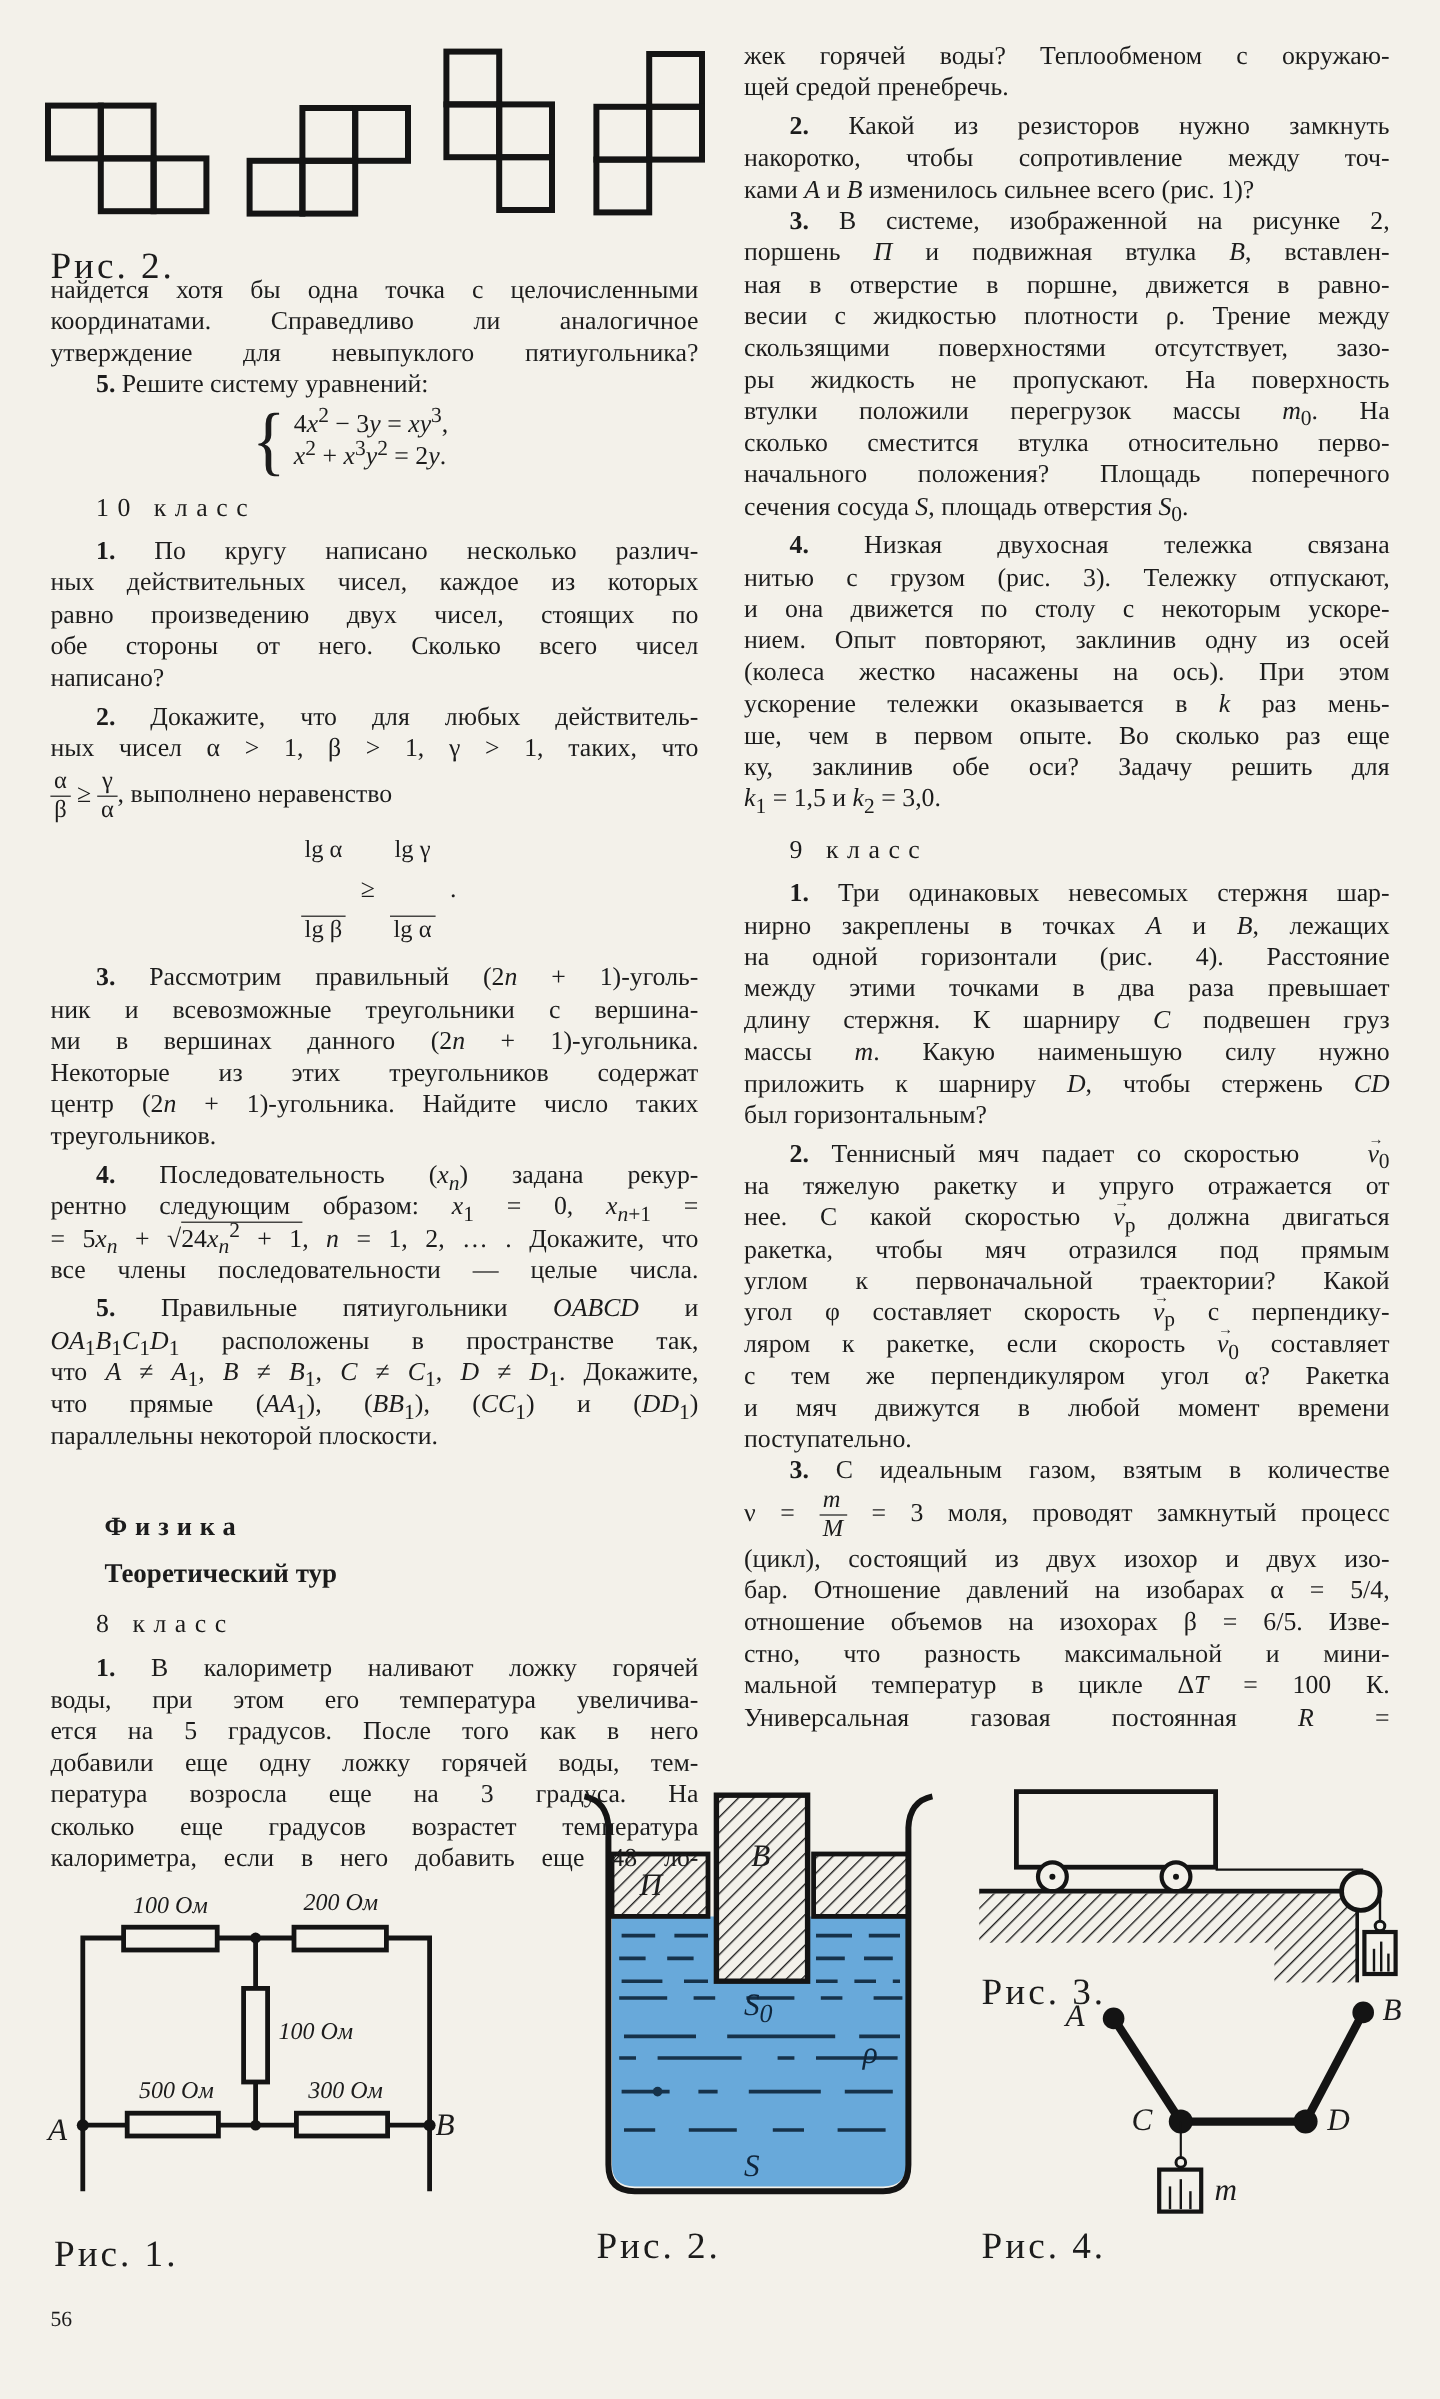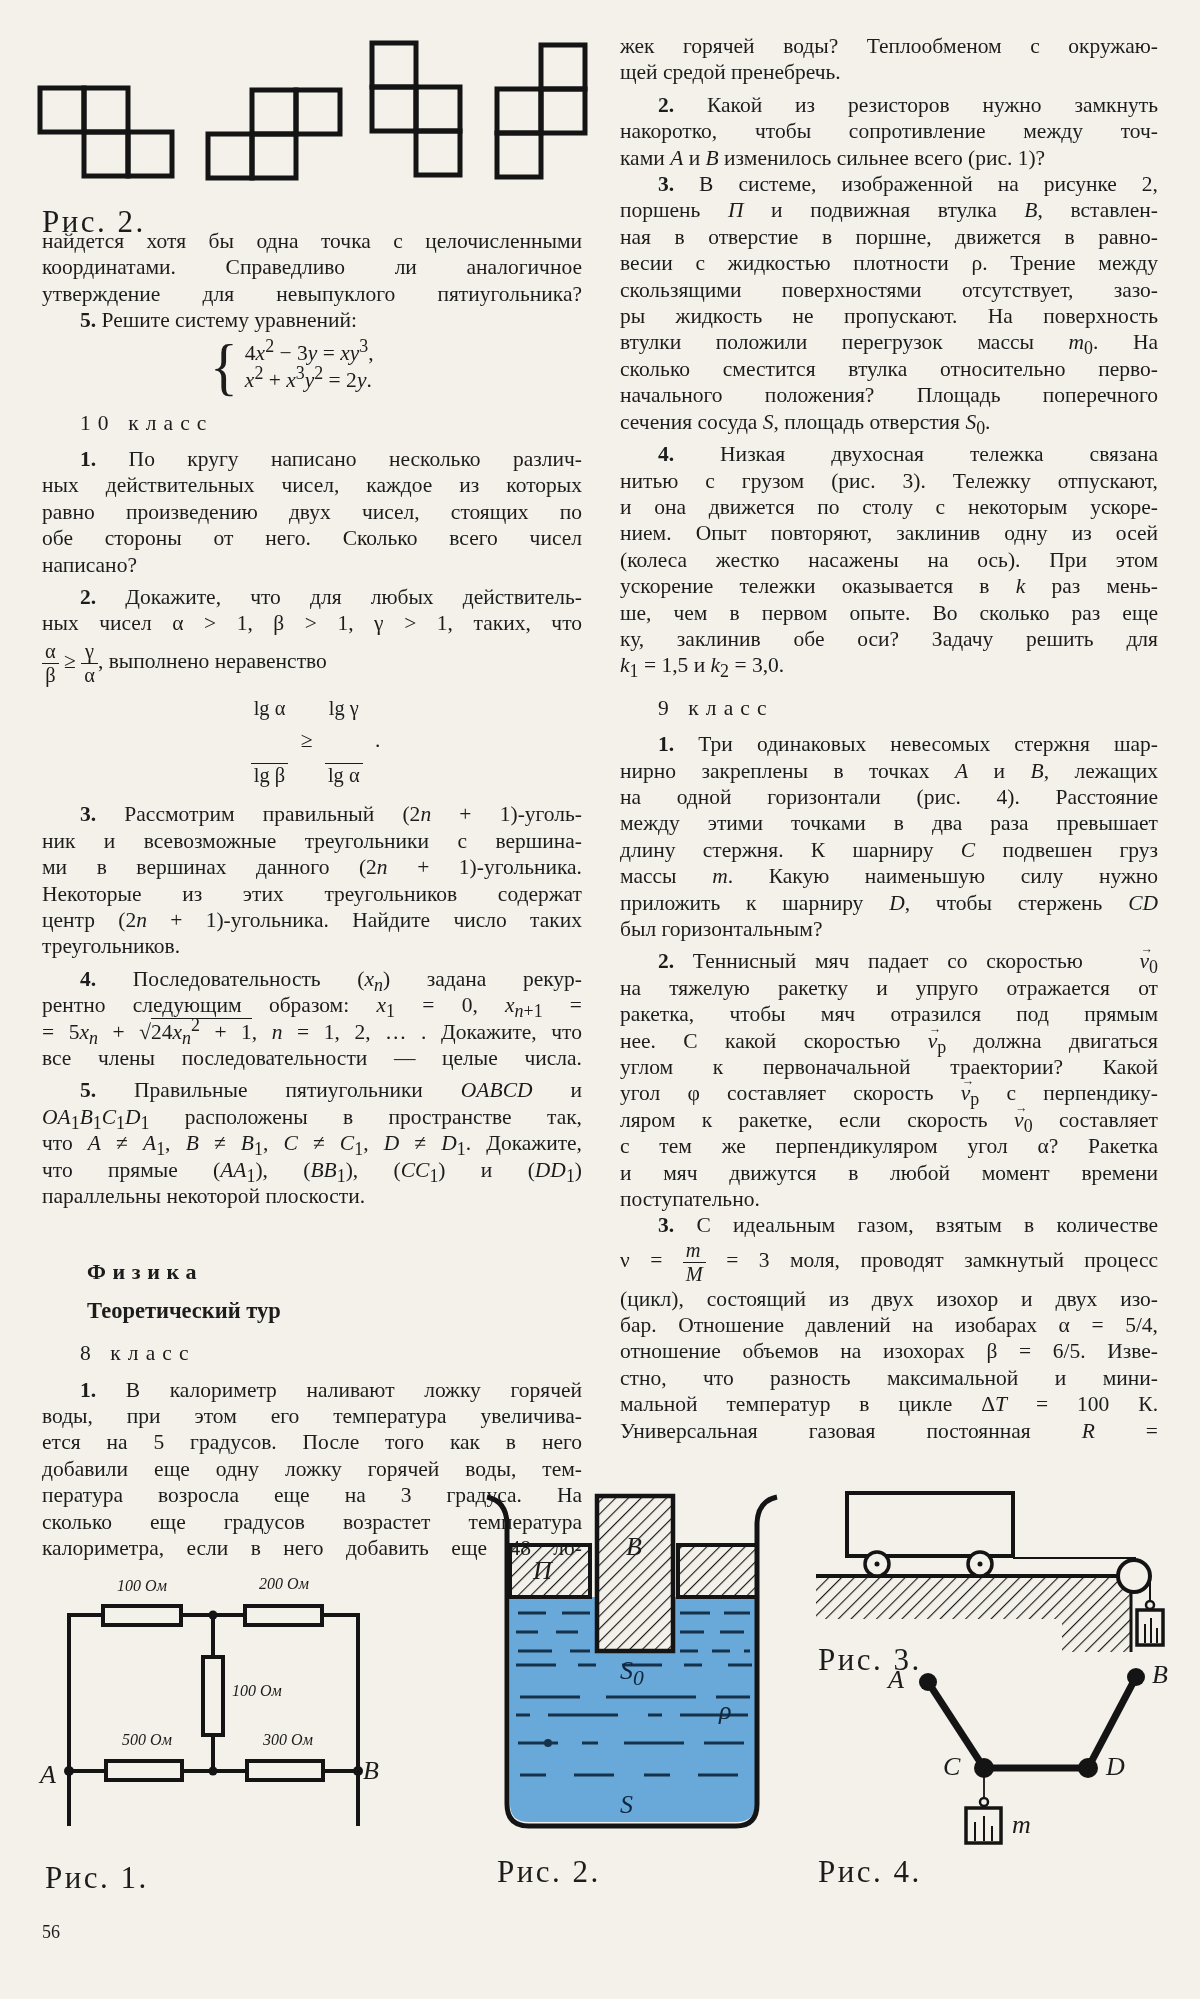--- a/index.html
+++ b/index.html
@@ -28,21 +28,21 @@
   .sysLines{display:inline-block;vertical-align:middle;text-align:left;line-height:27px;}
   .sl{display:block;}
   .fr{display:inline-flex;flex-direction:column;vertical-align:middle;text-align:center;line-height:1.12;font-size:.95em;}
   .fr .d{border-top:1.7px solid #1c1c1c;padding:0 3px;}
   .fr .n{padding:0 3px;}
   .fr.big{margin:0 7px;gap:44px;}
   .sq{white-space:nowrap;}
   .sq .ol{border-top:1.8px solid #1c1c1c;padding-top:1px;}
   .vec{position:relative;display:inline-block;}
   .vec::after{content:"→";position:absolute;left:1px;top:-12px;font-size:12.5px;font-style:normal;}
-  .figlabel{position:absolute;z-index:3;font-style:italic;font-size:16px;white-space:nowrap;}
+  .figlabel{position:absolute;z-index:3;font-style:italic;font-size:20px;white-space:nowrap;}
   .figlabel.ctr{transform:translateX(-50%);}
   .figlabel.big{font-size:26px;}
   .figlabel.navy{color:#10263b;}
   .caption{position:absolute;z-index:3;font-size:31px;letter-spacing:.08em;white-space:nowrap;}
   #pagenum{position:absolute;left:42px;top:1922px;font-size:18px;z-index:3;}
   sub,sup{line-height:0;}
 </style>
 </head>
 <body>
 
@@ -263,22 +263,22 @@
       <div class="tl">на одной горизонтали (рис. 4). Расстояние</div>
       <div class="tl">между этими точками в два раза превышает</div>
       <div class="tl">длину стержня. К шарниру <i>C</i> подвешен груз</div>
       <div class="tl">массы <i>m</i>. Какую наименьшую силу нужно</div>
       <div class="tl">приложить к шарниру <i>D</i>, чтобы стержень <i>CD</i></div>
       <div class="tl last">был горизонтальным?</div>
     </div>
     <div class="para p-body gap">
       <div class="tl ind"><b>2.</b> Теннисный мяч падает со скоростью <span class="vec"><i>v</i></span><sub>0</sub></div>
       <div class="tl">на тяжелую ракетку и упруго отражается от</div>
+      <div class="tl">нее. С какой скоростью <span class="vec"><i>v</i></span><sub>р</sub> должна двигаться</div>
       <div class="tl">ракетка, чтобы мяч отразился под прямым</div>
-      <div class="tl">нее. С какой скоростью <span class="vec"><i>v</i></span><sub>р</sub> должна двигаться</div>
       <div class="tl">углом к первоначальной траектории? Какой</div>
       <div class="tl">угол φ составляет скорость <span class="vec"><i>v</i></span><sub>р</sub> с перпендику-</div>
       <div class="tl">ляром к ракетке, если скорость <span class="vec"><i>v</i></span><sub>0</sub> составляет</div>
       <div class="tl">с тем же перпендикуляром угол α? Ракетка</div>
       <div class="tl">и мяч движутся в любой момент времени</div>
       <div class="tl last">поступательно.</div>
     </div>
     <div class="para p-body">
       <div class="tl ind"><b>3.</b> С идеальным газом, взятым в количестве</div>
       <div class="tl">ν = <span class="fr">

